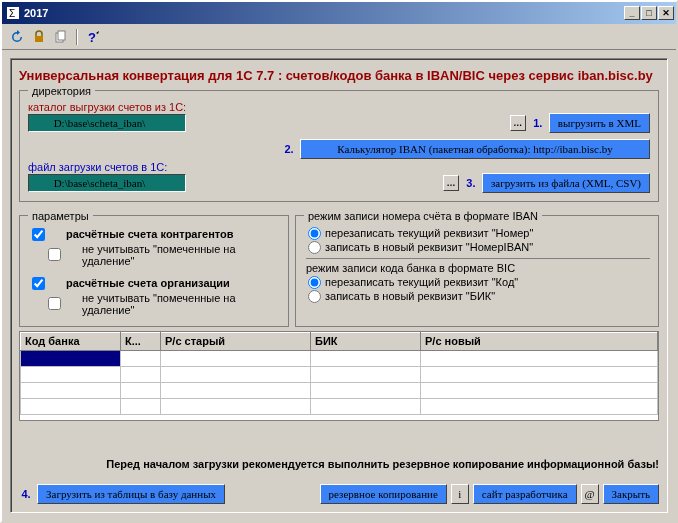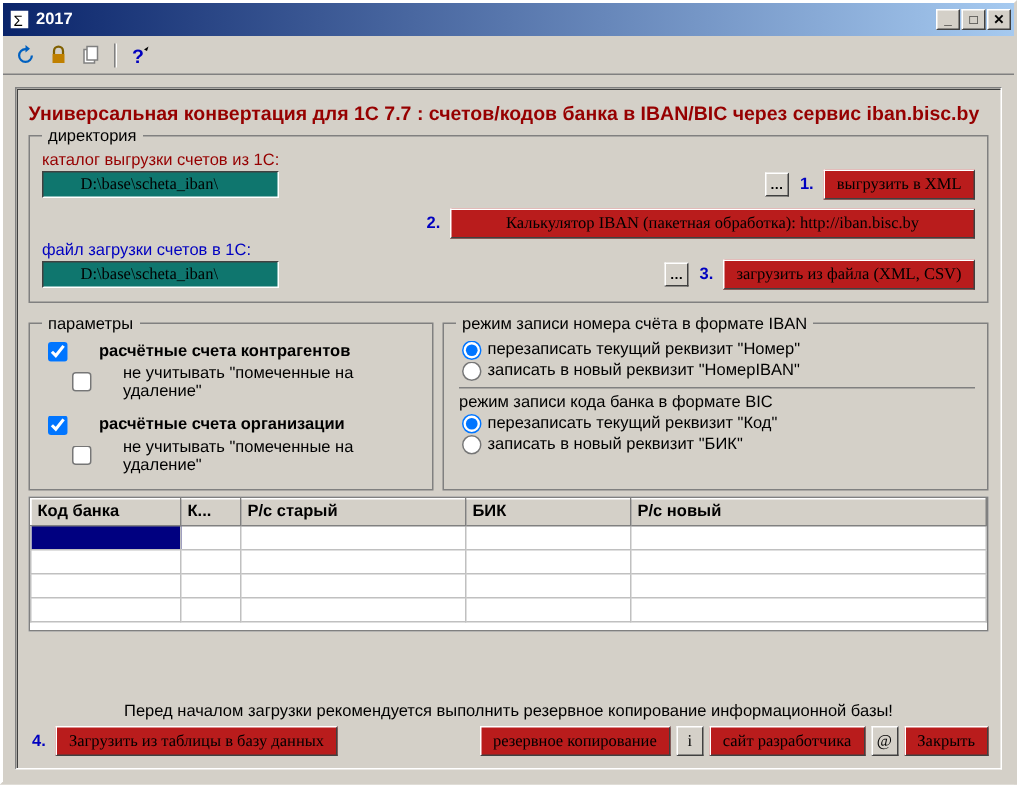--- a/index.html
+++ b/index.html
@@ -109,21 +109,21 @@
     border-right-color:#404040;
     border-bottom-color:#404040;
     font-size:9px;
     font-weight:bold;
     text-align:center;
     line-height:14px;
   }
   .btn {
     height:20px;
     padding:0 8px;
-    background:#b91c1c;
+    background:#3b82f6;
     border:1px solid #fff;
     border-right-color:#404040;
     border-bottom-color:#404040;
     font:11px Tahoma;
     white-space:nowrap;
     display:inline-flex;
     align-items:center;
     justify-content:center;
   }
   .stepnum { color:#0000c0; font-weight:bold; width:14px; text-align:center;}
@@ -157,23 +157,23 @@
     border:1px solid #c0c0c0;
     height:16px;
     padding:0 2px;
   }
   td.dark { background:#000080; }
   .footer {
     margin-top:auto;
     padding-top:8px;
   }
   .footer-warn {
-    text-align:center;
-    font-weight:normal;
-    margin-bottom:4px;
+    text-align:right;
+    font-weight:bold;
+    margin-bottom:14px;
   }
   .footer-row {
     display:flex;
     align-items:center;
     gap:4px;
   }
   .tiny-btn {
     width:18px; height:20px;
     background:#d4d0c8;
     border:1px solid #fff;

